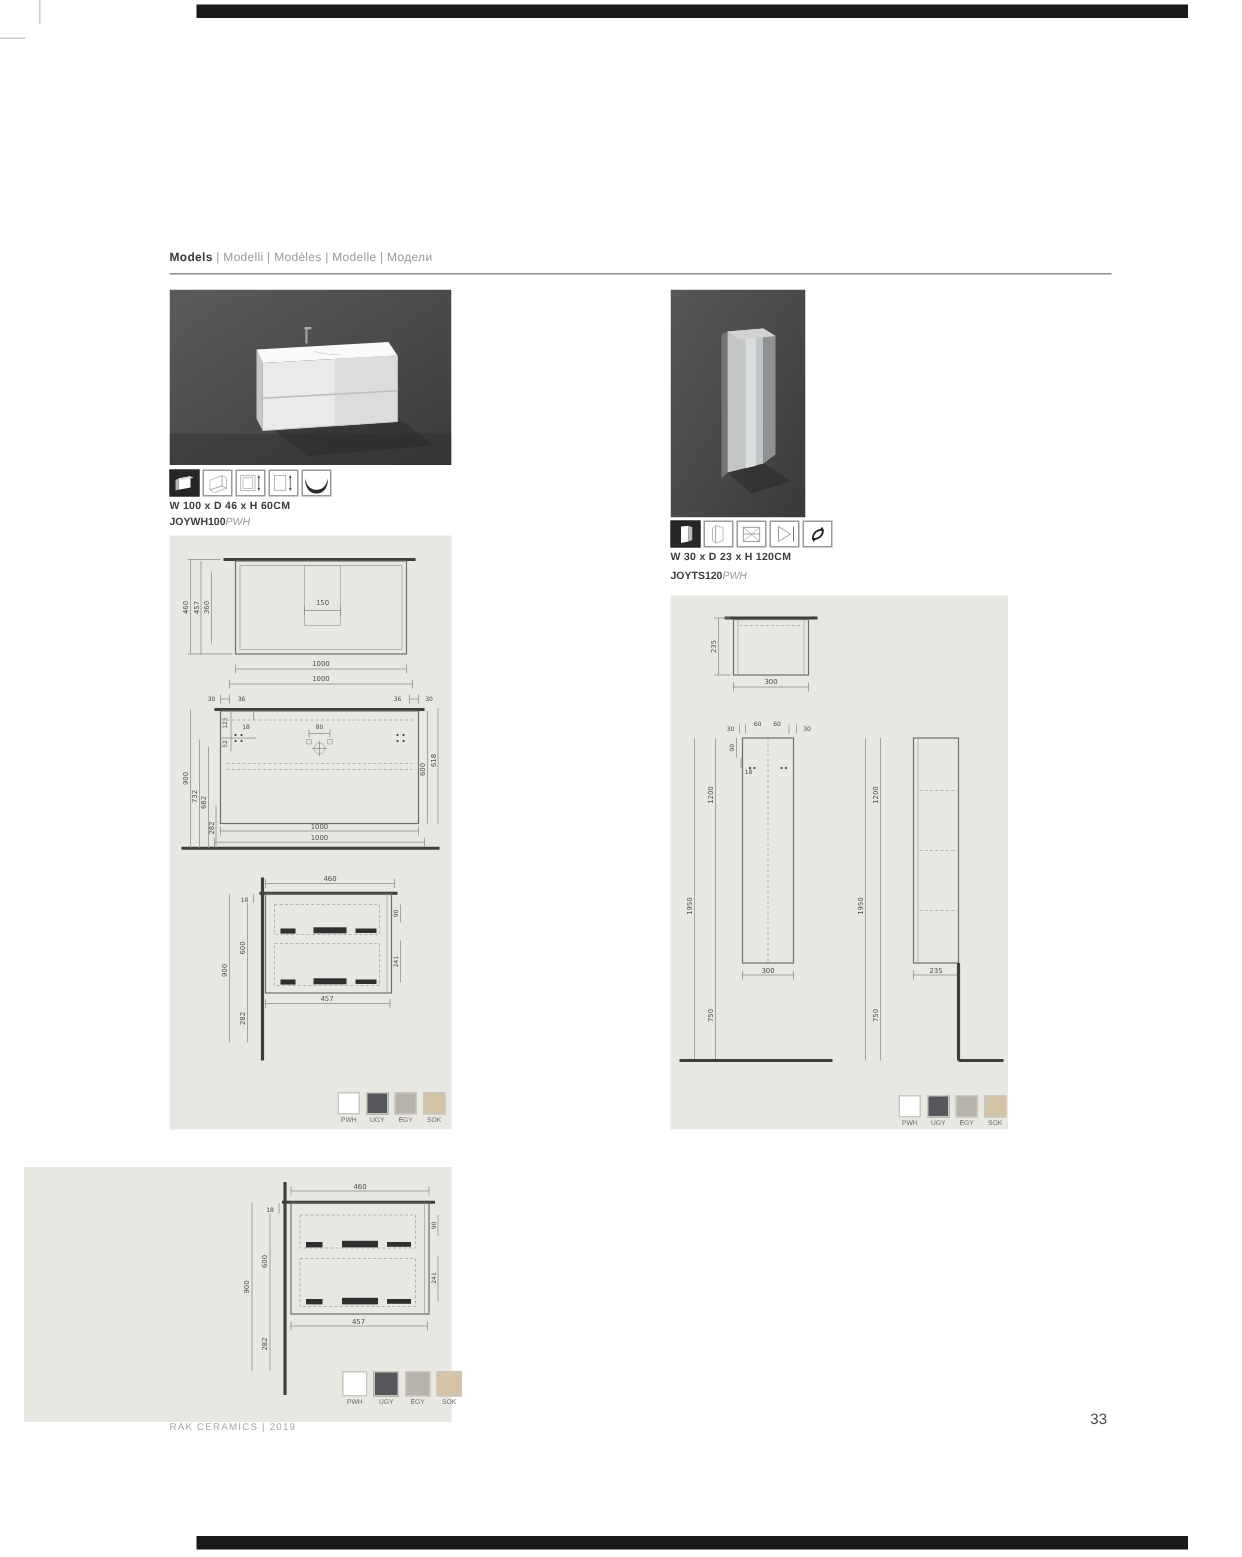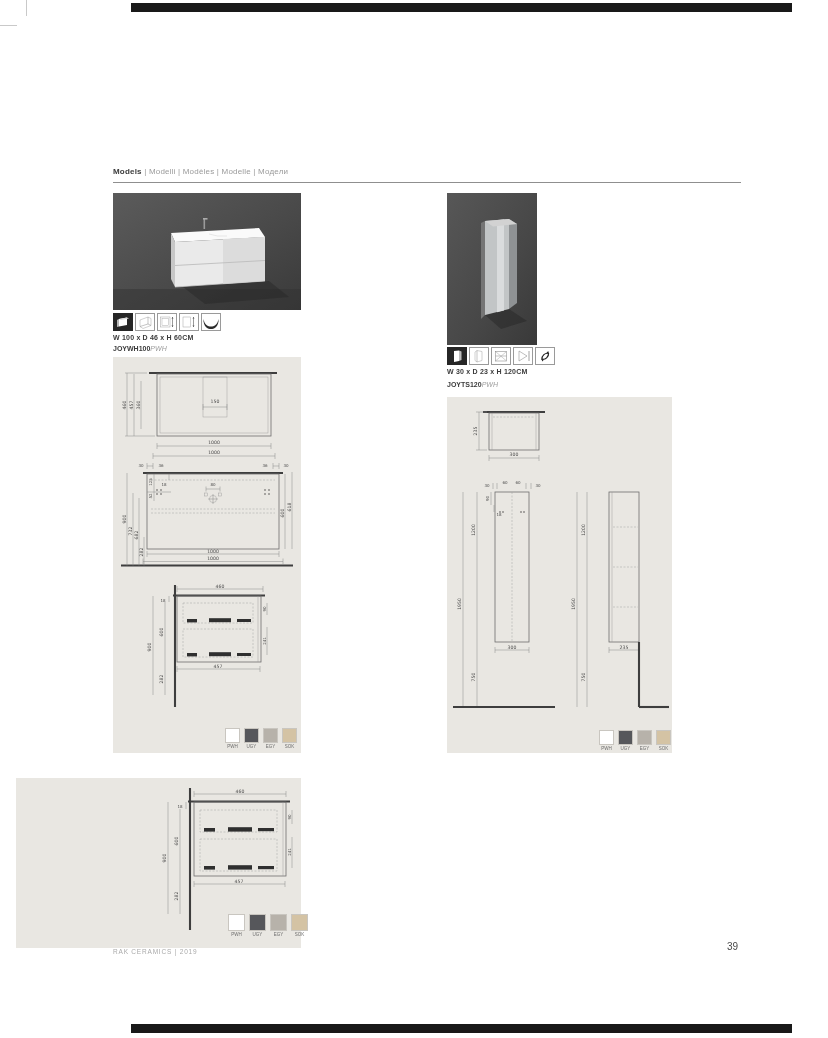--- a/index.html
+++ b/index.html
@@ -480,15 +480,15 @@
           <div class="lbl">EGY</div>
         </div>
       <div class="sw big">
           <div class="chip" style="background: rgb(212, 195, 164);"></div>
           <div class="lbl">SOK</div>
         </div>
     </div>
   </div>
 
   <div class="footer-brand">RAK CERAMICS | 2019</div>
-  <div class="page-num">39</div>
+  <div class="page-num">33</div>
 
 </div>
 
 </body></html>

